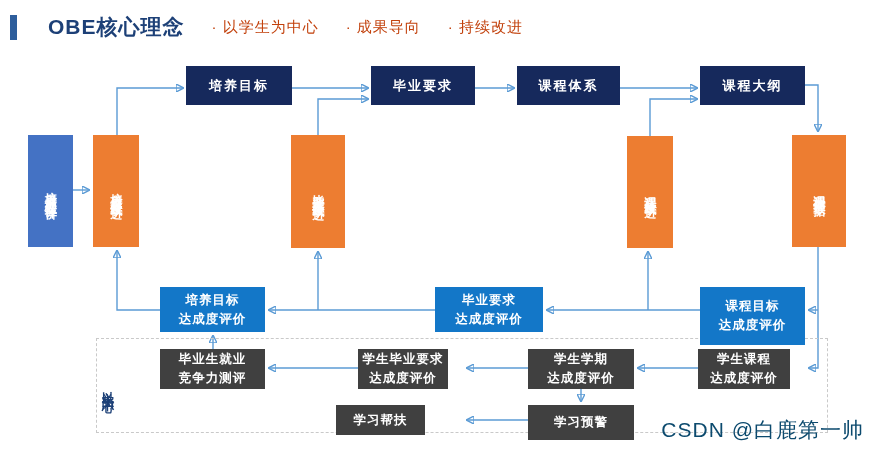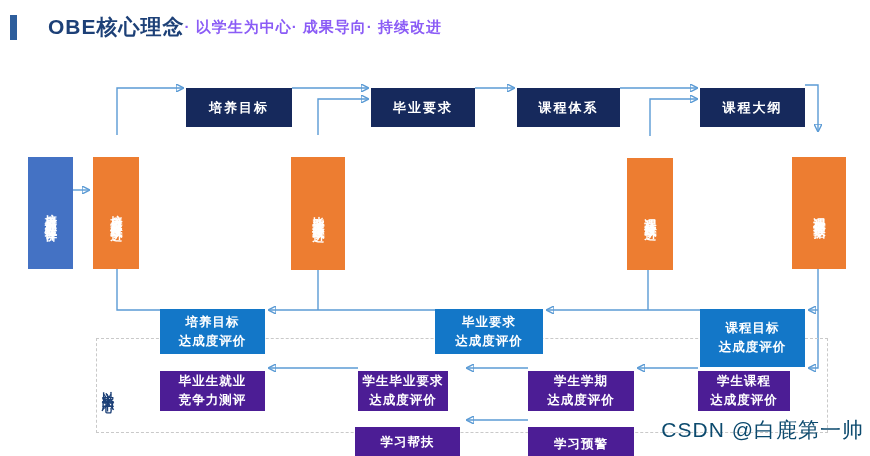--- a/index.html
+++ b/index.html
@@ -4,29 +4,29 @@
 <style>
   html,body{margin:0;padding:0;background:#fff;}
   #stage{
     position:relative;width:870px;height:456px;background:#ffffff;overflow:hidden;
     font-family:"Liberation Sans","DejaVu Sans",sans-serif;
   }
   
   #header{position:absolute;left:10px;top:13px;display:flex;align-items:center;}
   #title-bar{width:7px;height:25px;background:#2E5E9C;margin-right:7px;}
   #title-text{font-size:21px;font-weight:bold;color:#1D4077;letter-spacing:1px;margin-left:24px;}
-  .principle{font-size:15px;font-weight:bold;color:#8b5cf6;letter-spacing:1px;}
+  .principle{font-size:15px;font-weight:normal;color:#c2410c;margin-left:27px;letter-spacing:1px;}
   
   .box{position:absolute;display:flex;flex-direction:column;align-items:center;justify-content:center;
-       color:#fff;font-weight:bold;text-align:center;box-sizing:border-box;margin-top:22px;}
+       color:#fff;font-weight:bold;text-align:center;box-sizing:border-box;}
   .navy{background:#16295C;font-size:13px;letter-spacing:2px;}
   .orange{background:#ED7D31;}
   .bluev{background:#4472C4;}
   .midblue{background:#1377C8;font-size:12.5px;line-height:1.5;letter-spacing:1px;}
-  .green{background:#4c1d95;font-size:12.5px;line-height:1.5;letter-spacing:1px;}
+  .green{background:#404040;font-size:12.5px;line-height:1.5;letter-spacing:1px;}
   .vtext{writing-mode:vertical-rl;text-orientation:upright;font-size:12px;letter-spacing:2px;font-weight:bold;}
   
   #b-goal{left:186px;top:66px;width:106px;height:39px;}
   #b-gradreq{left:371px;top:66px;width:104px;height:39px;}
   #b-curriculum{left:517px;top:66px;width:103px;height:39px;}
   #b-syllabus{left:700px;top:66px;width:105px;height:39px;}
   
   #b-rationality{left:28px;top:135px;width:45px;height:112px;}
   #b-goalimp{left:93px;top:135px;width:46px;height:112px;}
   #b-gradimp{left:291px;top:135px;width:54px;height:113px;}
@@ -34,21 +34,21 @@
   #b-evaldata{left:792px;top:135px;width:54px;height:112px;}
   
   #b-goalattain{left:160px;top:287px;width:105px;height:45px;}
   #b-gradattain{left:435px;top:287px;width:108px;height:45px;}
   #b-courseattain{left:700px;top:287px;width:105px;height:58px;}
   
   #b-employ{left:160px;top:349px;width:105px;height:40px;}
   #b-stugrad{left:358px;top:349px;width:90px;height:40px;}
   #b-stuterm{left:528px;top:349px;width:106px;height:40px;}
   #b-stucourse{left:698px;top:349px;width:92px;height:40px;}
-  #b-help{left:355px;top:405px;width:105px;height:30px;}
+  #b-help{left:336px;top:405px;width:89px;height:30px;}
   #b-warn{left:528px;top:405px;width:106px;height:35px;}
   
   #student-region{position:absolute;left:96px;top:338px;width:732px;height:95px;
     border:1px dashed #c9c9c9;box-sizing:border-box;}
   #student-label{position:absolute;left:99px;top:347px;height:80px;display:flex;align-items:center;
     color:#1D4077;font-size:12.5px;}
   
   #connectors{position:absolute;left:0;top:0;width:870px;height:456px;pointer-events:none;}
   #connectors path{stroke:#5B9BD5;stroke-width:1.4;fill:none;}
   

